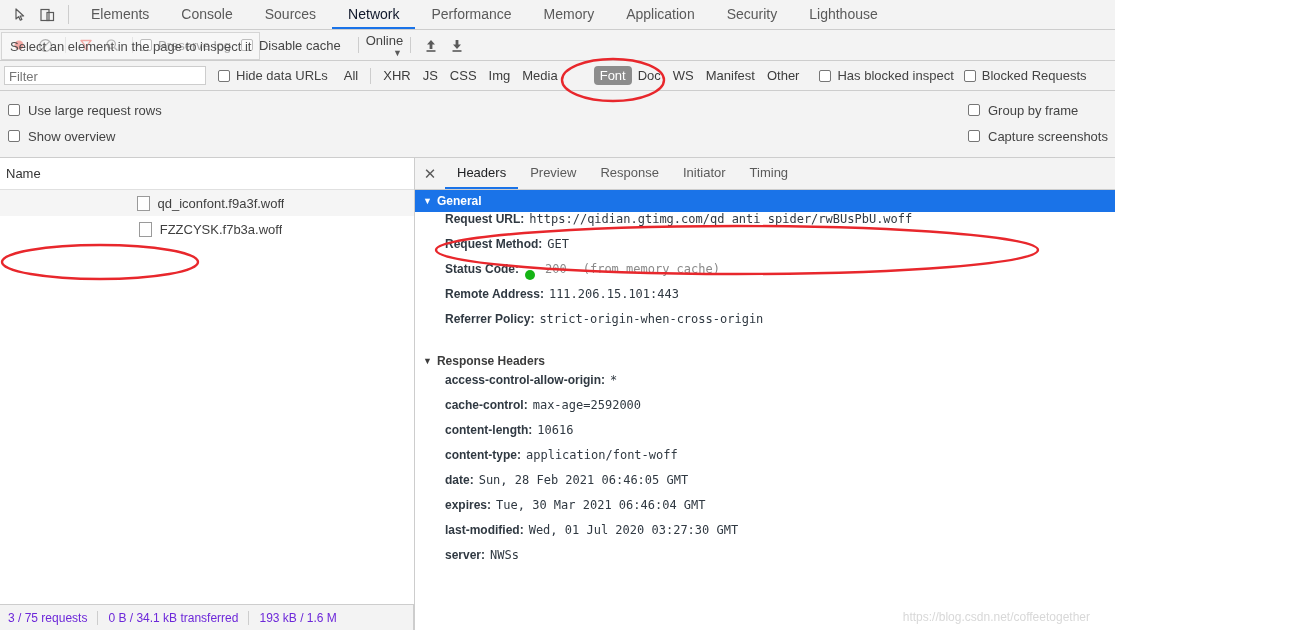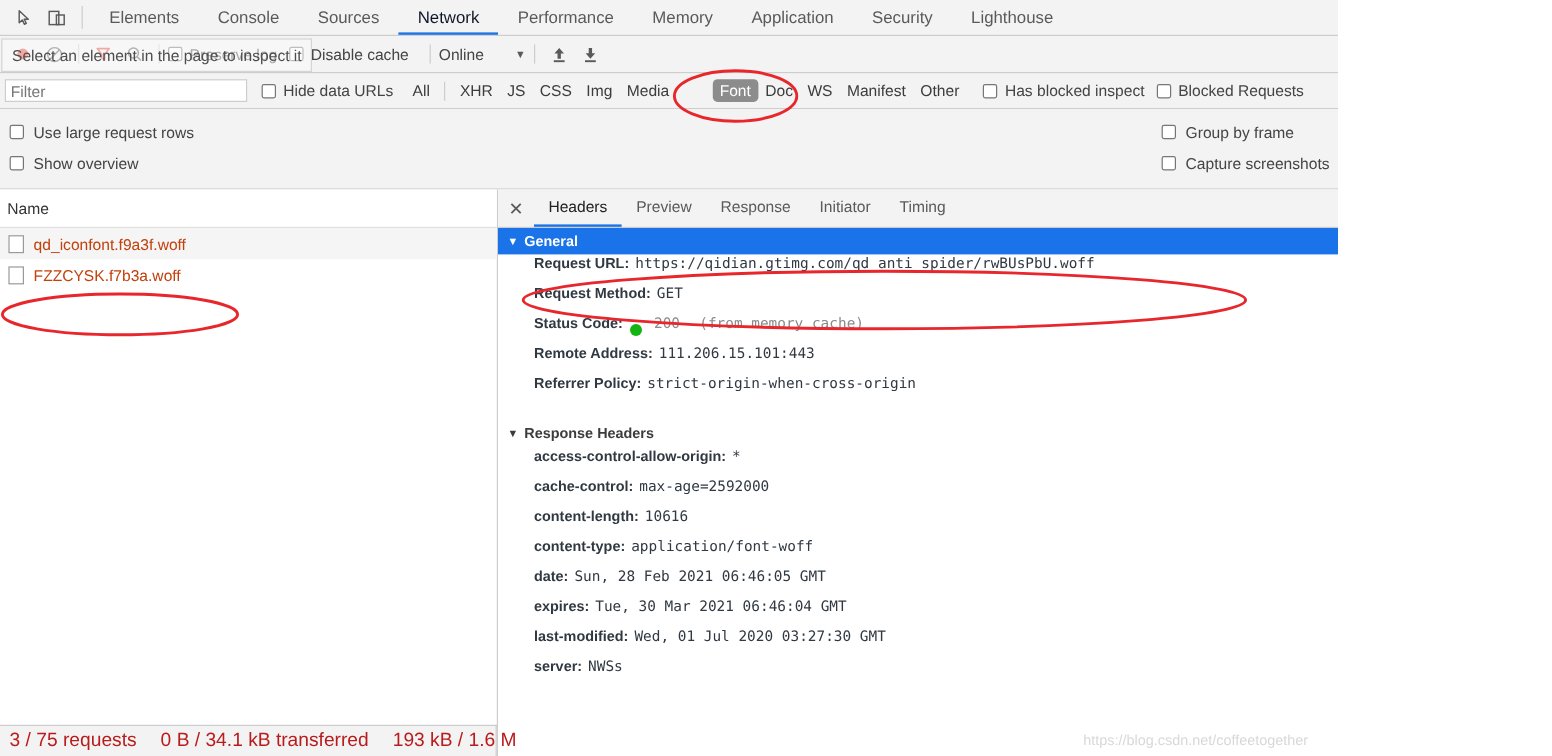--- a/index.html
+++ b/index.html
@@ -120,20 +120,21 @@
     flex: none;
     box-sizing: border-box;
   }
   .throttle {
     display: flex;
     align-items: center;
     font-size: 13px;
     color: #444;
     cursor: pointer;
     white-space: nowrap;
+    flex-direction: column;
   }
   .throttle .caret {
     margin-left: 26px;
     font-size: 9px;
     color: #5a5a5a;
   }
 
   
   .filterbar {
     height: 29px;
@@ -237,23 +238,24 @@
     background: #fff;
     border-bottom: 1px solid #e0e0e0;
   }
   .req-rows { flex: 1; overflow: hidden; }
   .req-row {
     height: 26px;
     display: flex;
     align-items: center;
     padding-left: 7px;
     font-size: 13px;
-    color: #c2410c;
-    cursor: pointer;
-    position: relative;
+    color: #404040;
+    cursor: pointer;
+    position: relative;
+    justify-content: center;
   }
   .req-row.stripe { background: #f5f5f5; }
   .req-row.selected { background: #dcdcdc; }
   .fileicon {
     width: 13px;
     height: 15px;
     border: 1px solid #9a9a9a;
     background: #fff;
     margin-right: 8px;
     flex: none;
@@ -381,22 +383,22 @@
     width: 414px;
     box-sizing: border-box;
     padding-left: 8px;
     position: absolute;
     left: 0;
     bottom: 0;
     z-index: 3;
     border-right: 1px solid #cdcdcd;
   }
   .st-item {
-    font-size: 16px;
-    color: #b91c1c;
+    font-size: 12px;
+    color: #6d28d9;
     white-space: nowrap;
   }
   .st-sep {
     width: 1px;
     height: 14px;
     background: #cdcdcd;
     margin: 0 10px;
   }
 
   

